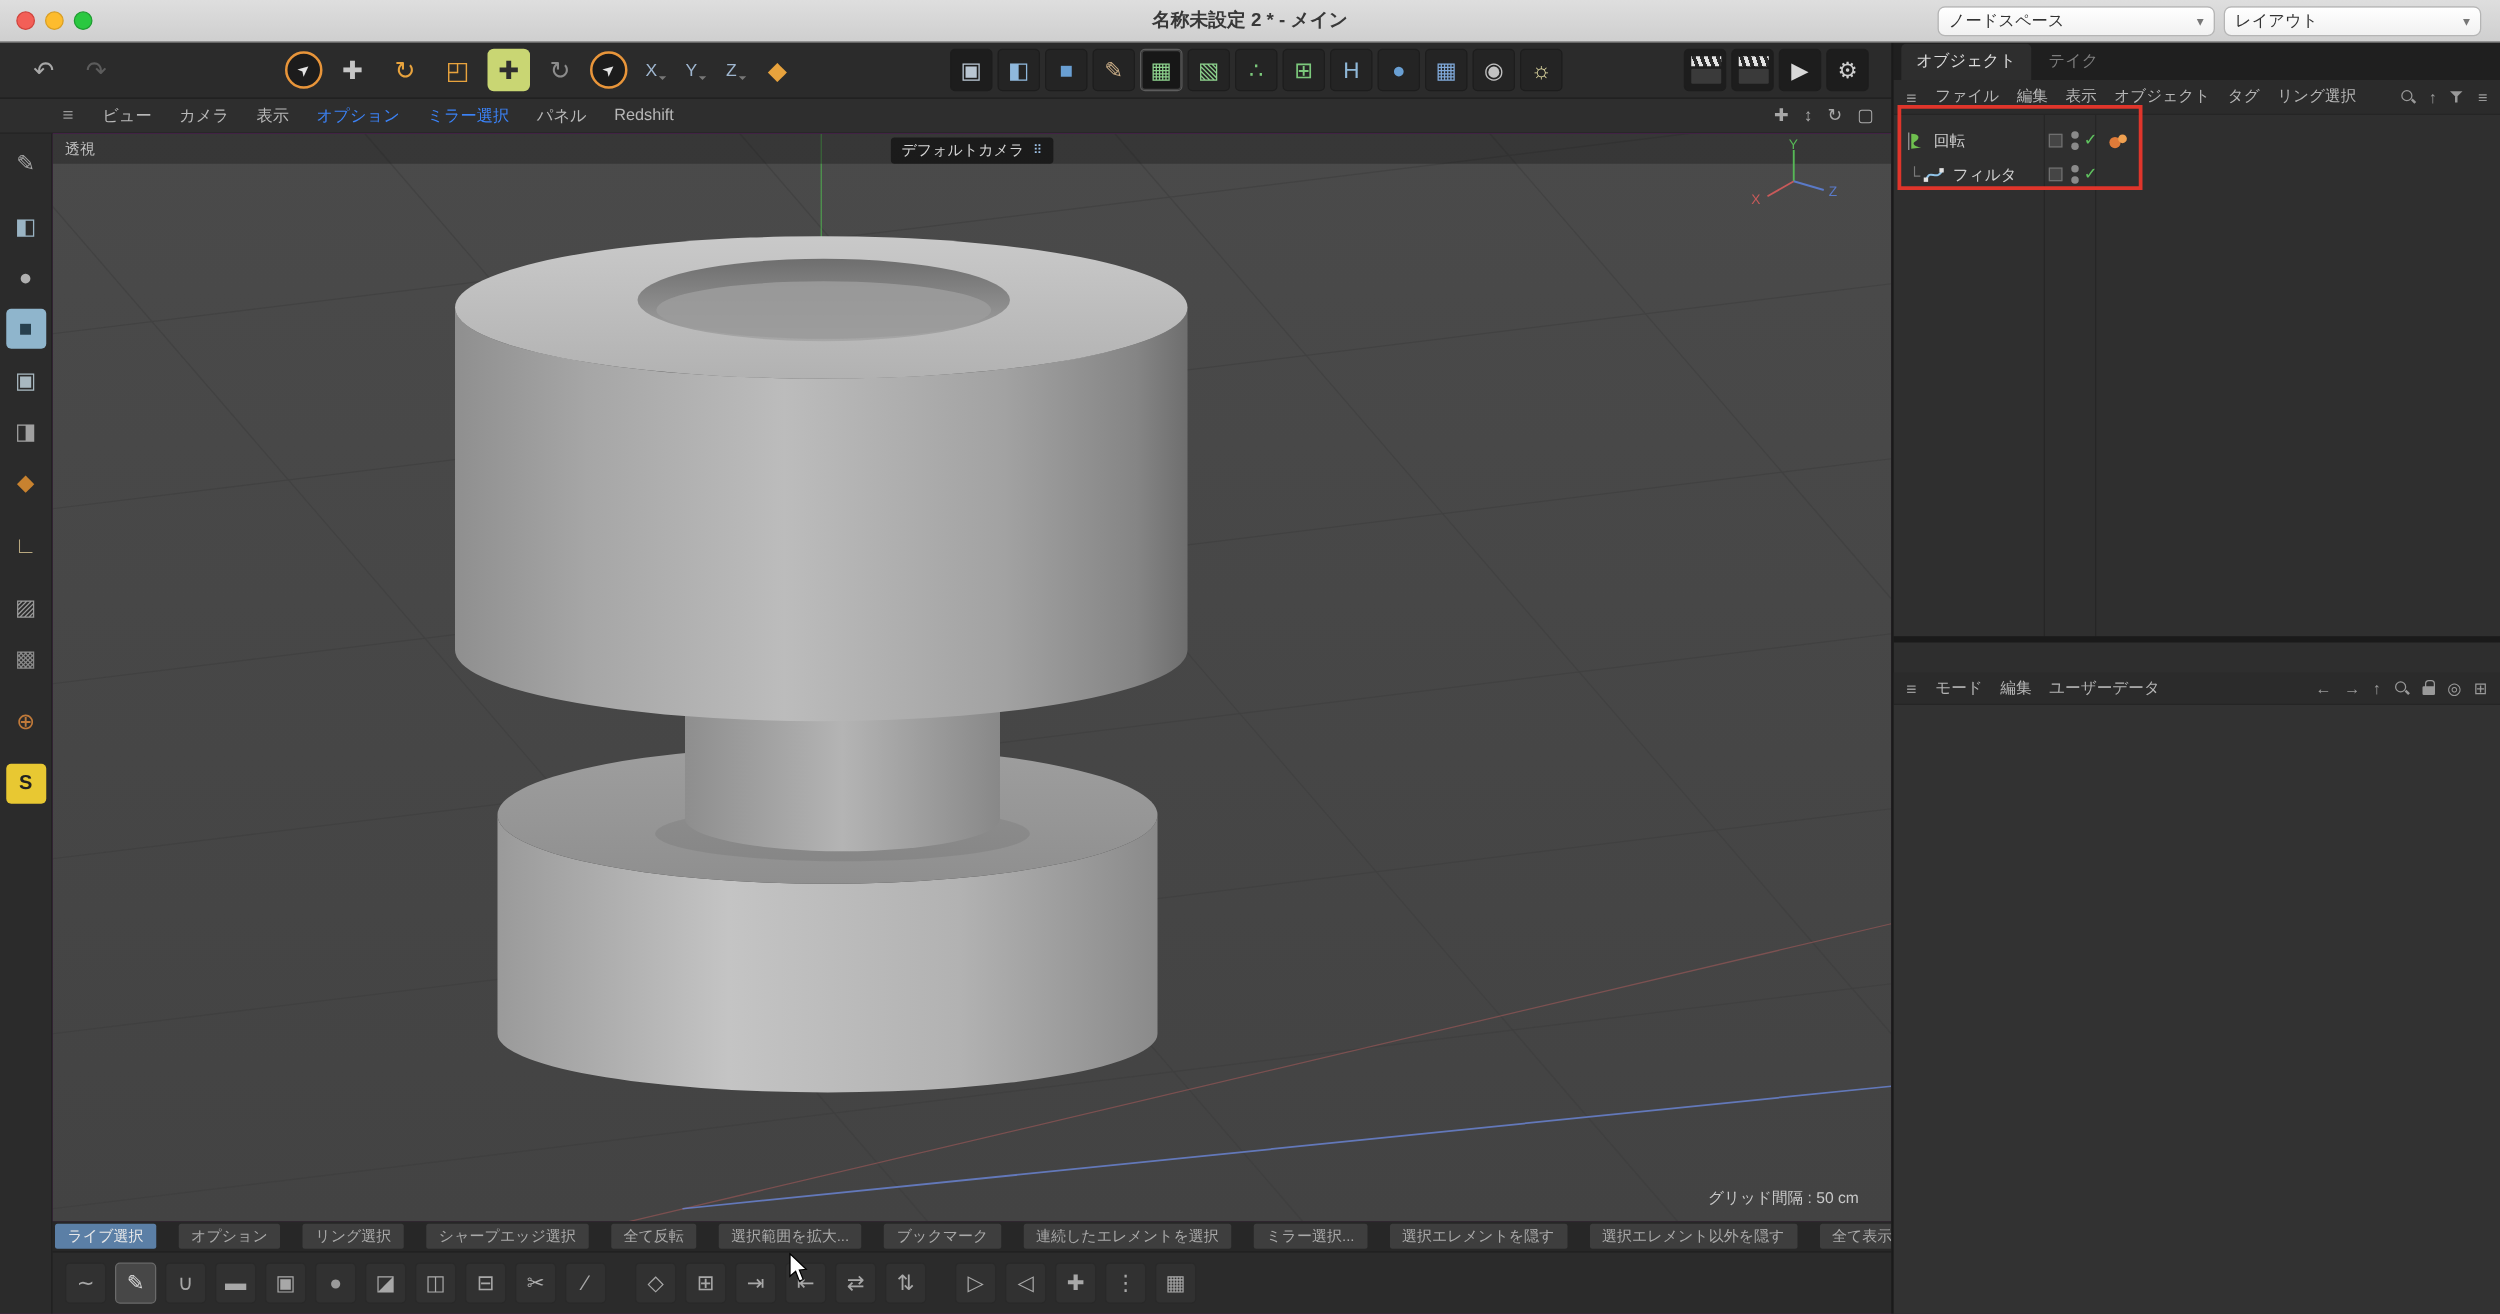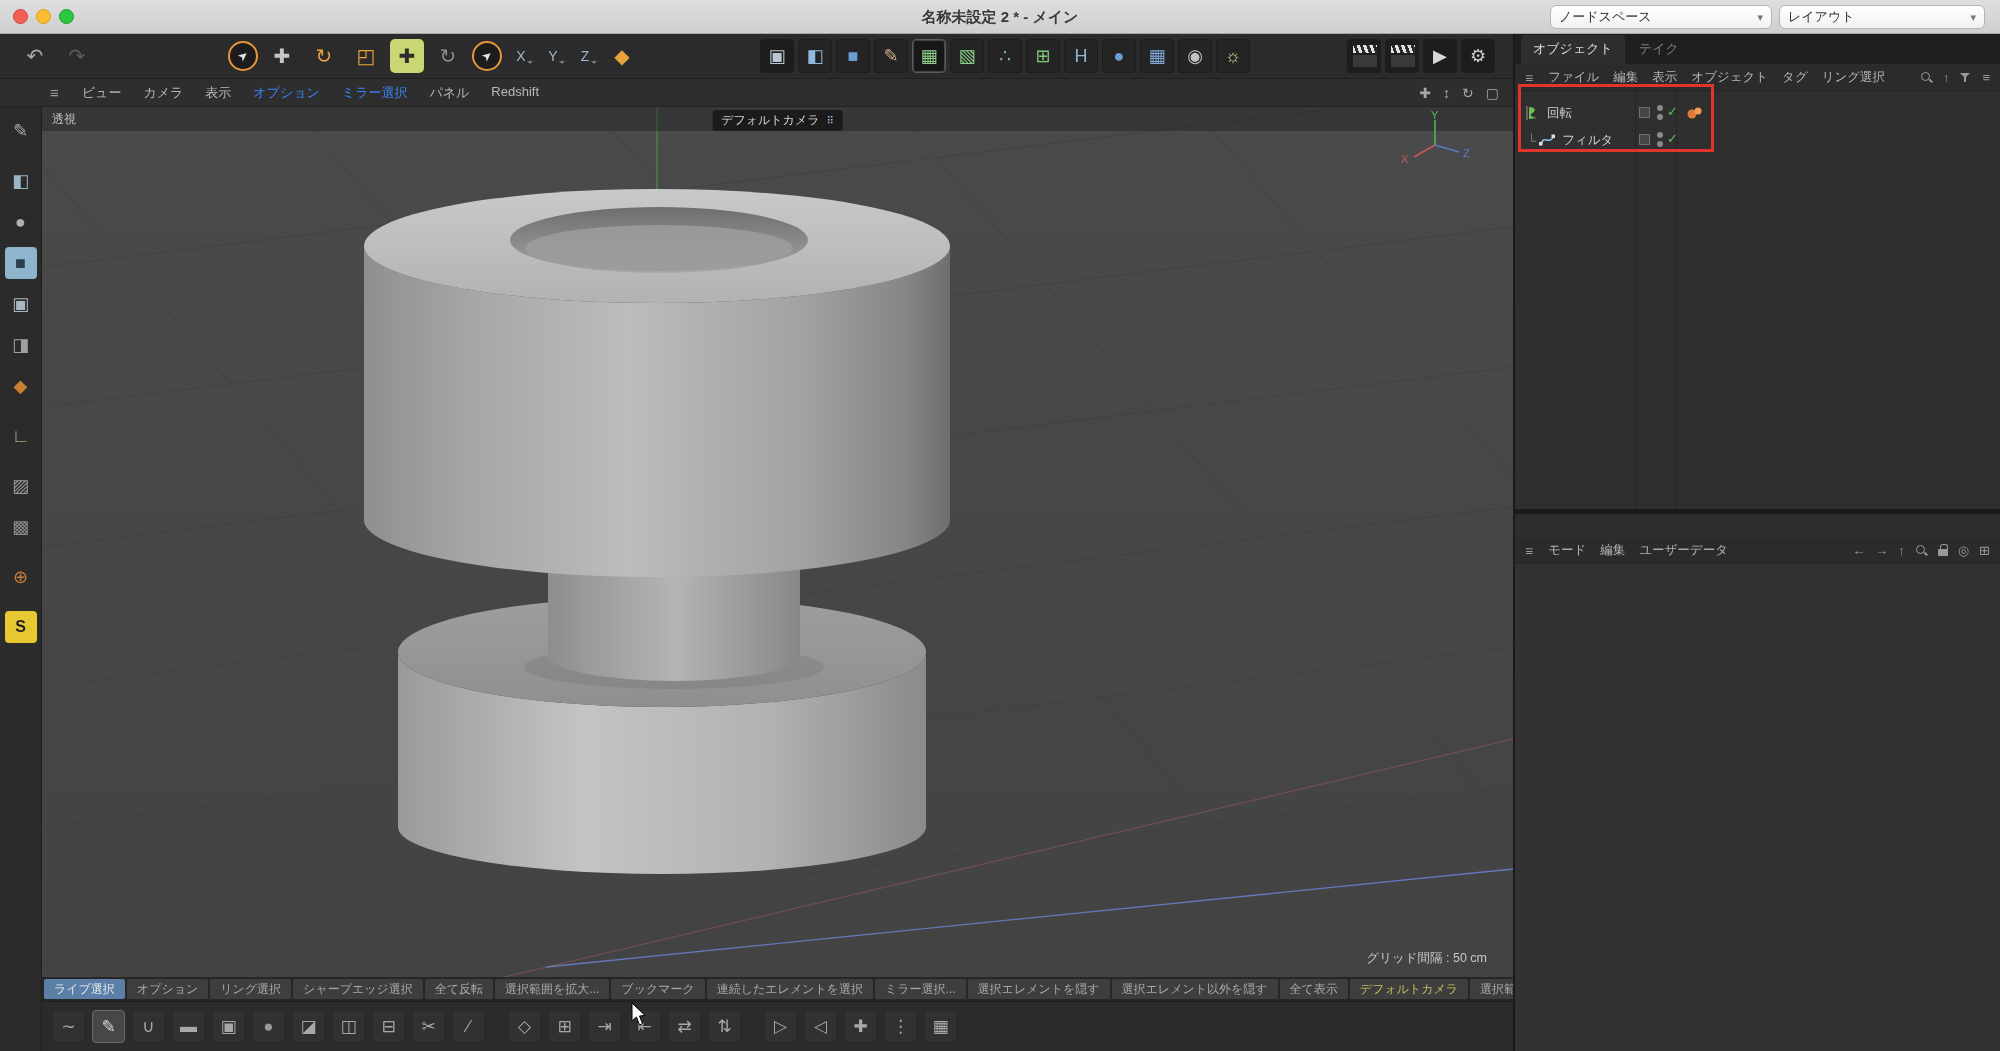--- a/index.html
+++ b/index.html
@@ -54,21 +54,21 @@
   
   #viewport{position:absolute;left:42px;top:107px;width:1471px;height:870px;background:#a21caf;overflow:hidden}
   #scene-svg{position:absolute;left:0;top:0}
   #vp-topbar{position:absolute;left:0;top:0;right:0;height:24px;background:rgba(28,28,28,.42);z-index:3;font-size:12px;color:#c2c2c2;line-height:24px;padding-left:10px}
   #camera-pill{position:absolute;top:3px;left:50%;transform:translateX(-50%);background:rgba(20,20,20,.8);border-radius:3px;padding:2px 9px;font-size:12px;color:#d6d6d6;z-index:4;display:flex;gap:7px;align-items:center}
   #camera-pill .dots{color:#9fc3e8;font-size:10px}
   #grid-label{position:absolute;right:26px;bottom:10px;font-size:12.5px;color:#c9c9c9;z-index:3}
   #gizmo{position:absolute;right:38px;top:4px;z-index:4}
 
   
-  #selection-bar{position:absolute;left:42px;top:977px;width:1471px;height:24px;background:#272727;display:flex;align-items:center;gap:2px;padding-left:2px;z-index:4}
+  #selection-bar{position:absolute;left:42px;top:977px;width:1471px;height:24px;background:#272727;display:flex;align-items:center;gap:18px;padding-left:2px;z-index:4}
   .sel-btn{height:20px;border:none;background:#3e3e3e;color:#a9a9a9;font-size:12px;padding:0 10px;border-radius:2px;font-family:inherit;white-space:nowrap}
   .sel-btn.active{background:#5b7fa6;color:#e9e9e9}
   .sel-btn.record{color:#c9bd5e}
 
   
   #bottom-toolbar{position:absolute;left:42px;top:1001px;width:1471px;height:50px;background:#2b2b2b;border-top:1px solid #1f1f1f;display:flex;align-items:center;padding-left:10px;gap:7px;z-index:3}
   .bt-icon{width:33px;height:33px;border-radius:4px;display:flex;align-items:center;justify-content:center;font-size:17px;background:#313131;border:1px solid #292929;flex:0 0 auto}
   .bt-icon.selected{background:#474747;border:1px solid #6a6a6a}
   .bt-icon.gap-before{margin-left:16px}
 

